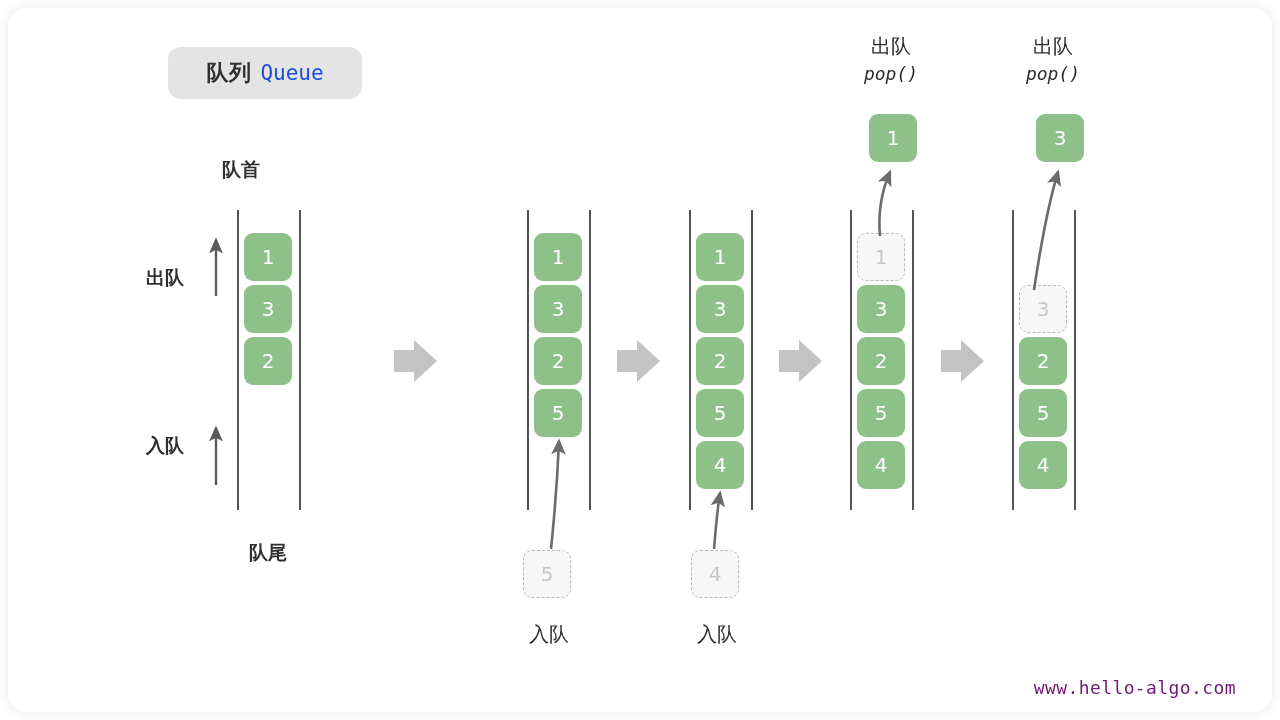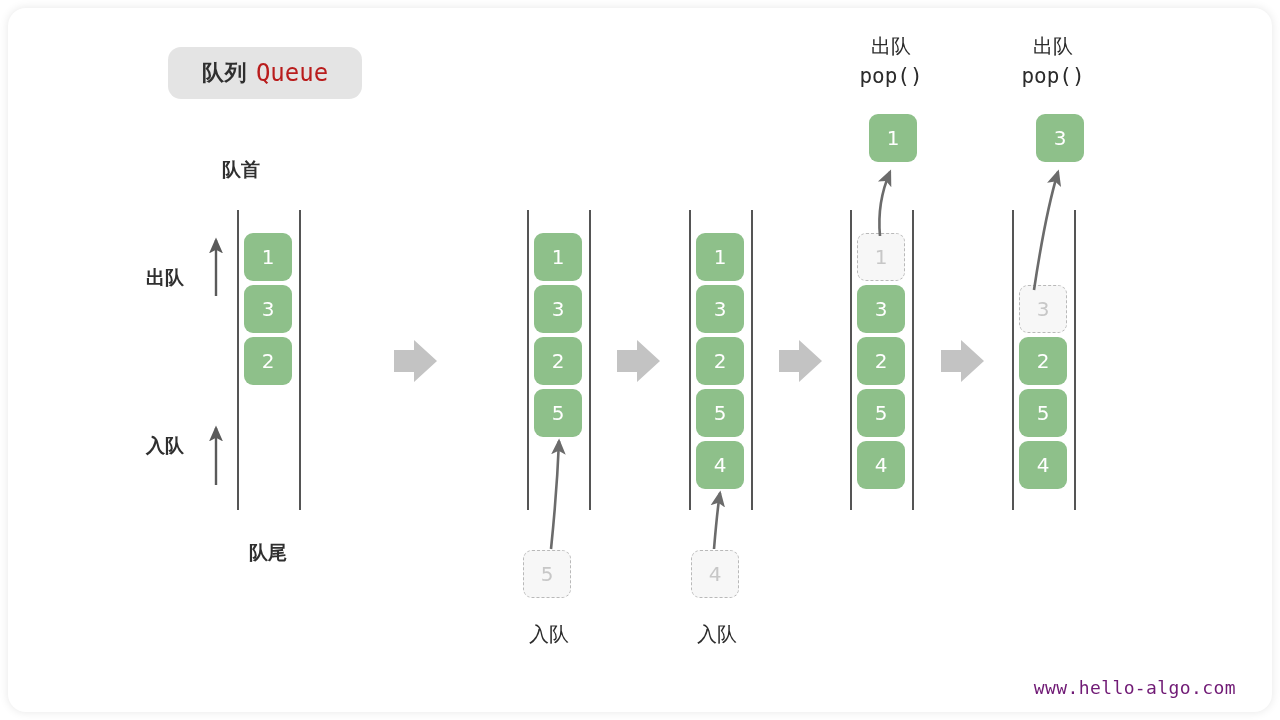--- a/index.html
+++ b/index.html
@@ -44,22 +44,22 @@
     gap: 9px;
   }
   .title-cn {
     font-size: 22px;
     font-weight: bold;
     color: #2f2f2f;
     letter-spacing: 0.5px;
   }
   .title-en {
     font-family: "DejaVu Sans Mono", "Liberation Mono", monospace;
-    font-size: 24px;
-    color: #b91c1c;
+    font-size: 21px;
+    color: #1d4ed8;
   }
   
   .rail {
     position: absolute;
     width: 1.6px;
     background: #555555;
   }
   
   .box {
     position: absolute;
@@ -101,22 +101,23 @@
     white-space: nowrap;
     line-height: 1.45;
   }
   .op-cn {
     font-size: 20px;
     color: #2b2b2b;
     font-weight: 500;
   }
   .op-code {
     font-family: "DejaVu Sans Mono", "Liberation Mono", monospace;
-    font-size: 21px;
+    font-size: 18px;
     color: #2b2b2b;
+    font-style: italic;
   }
   .op-code .num {
     color: #48924a;
     font-weight: bold;
   }
   .watermark {
     position: absolute;
     right: 44px;
     bottom: 22px;
     font-family: "DejaVu Sans Mono", "Liberation Mono", monospace;

